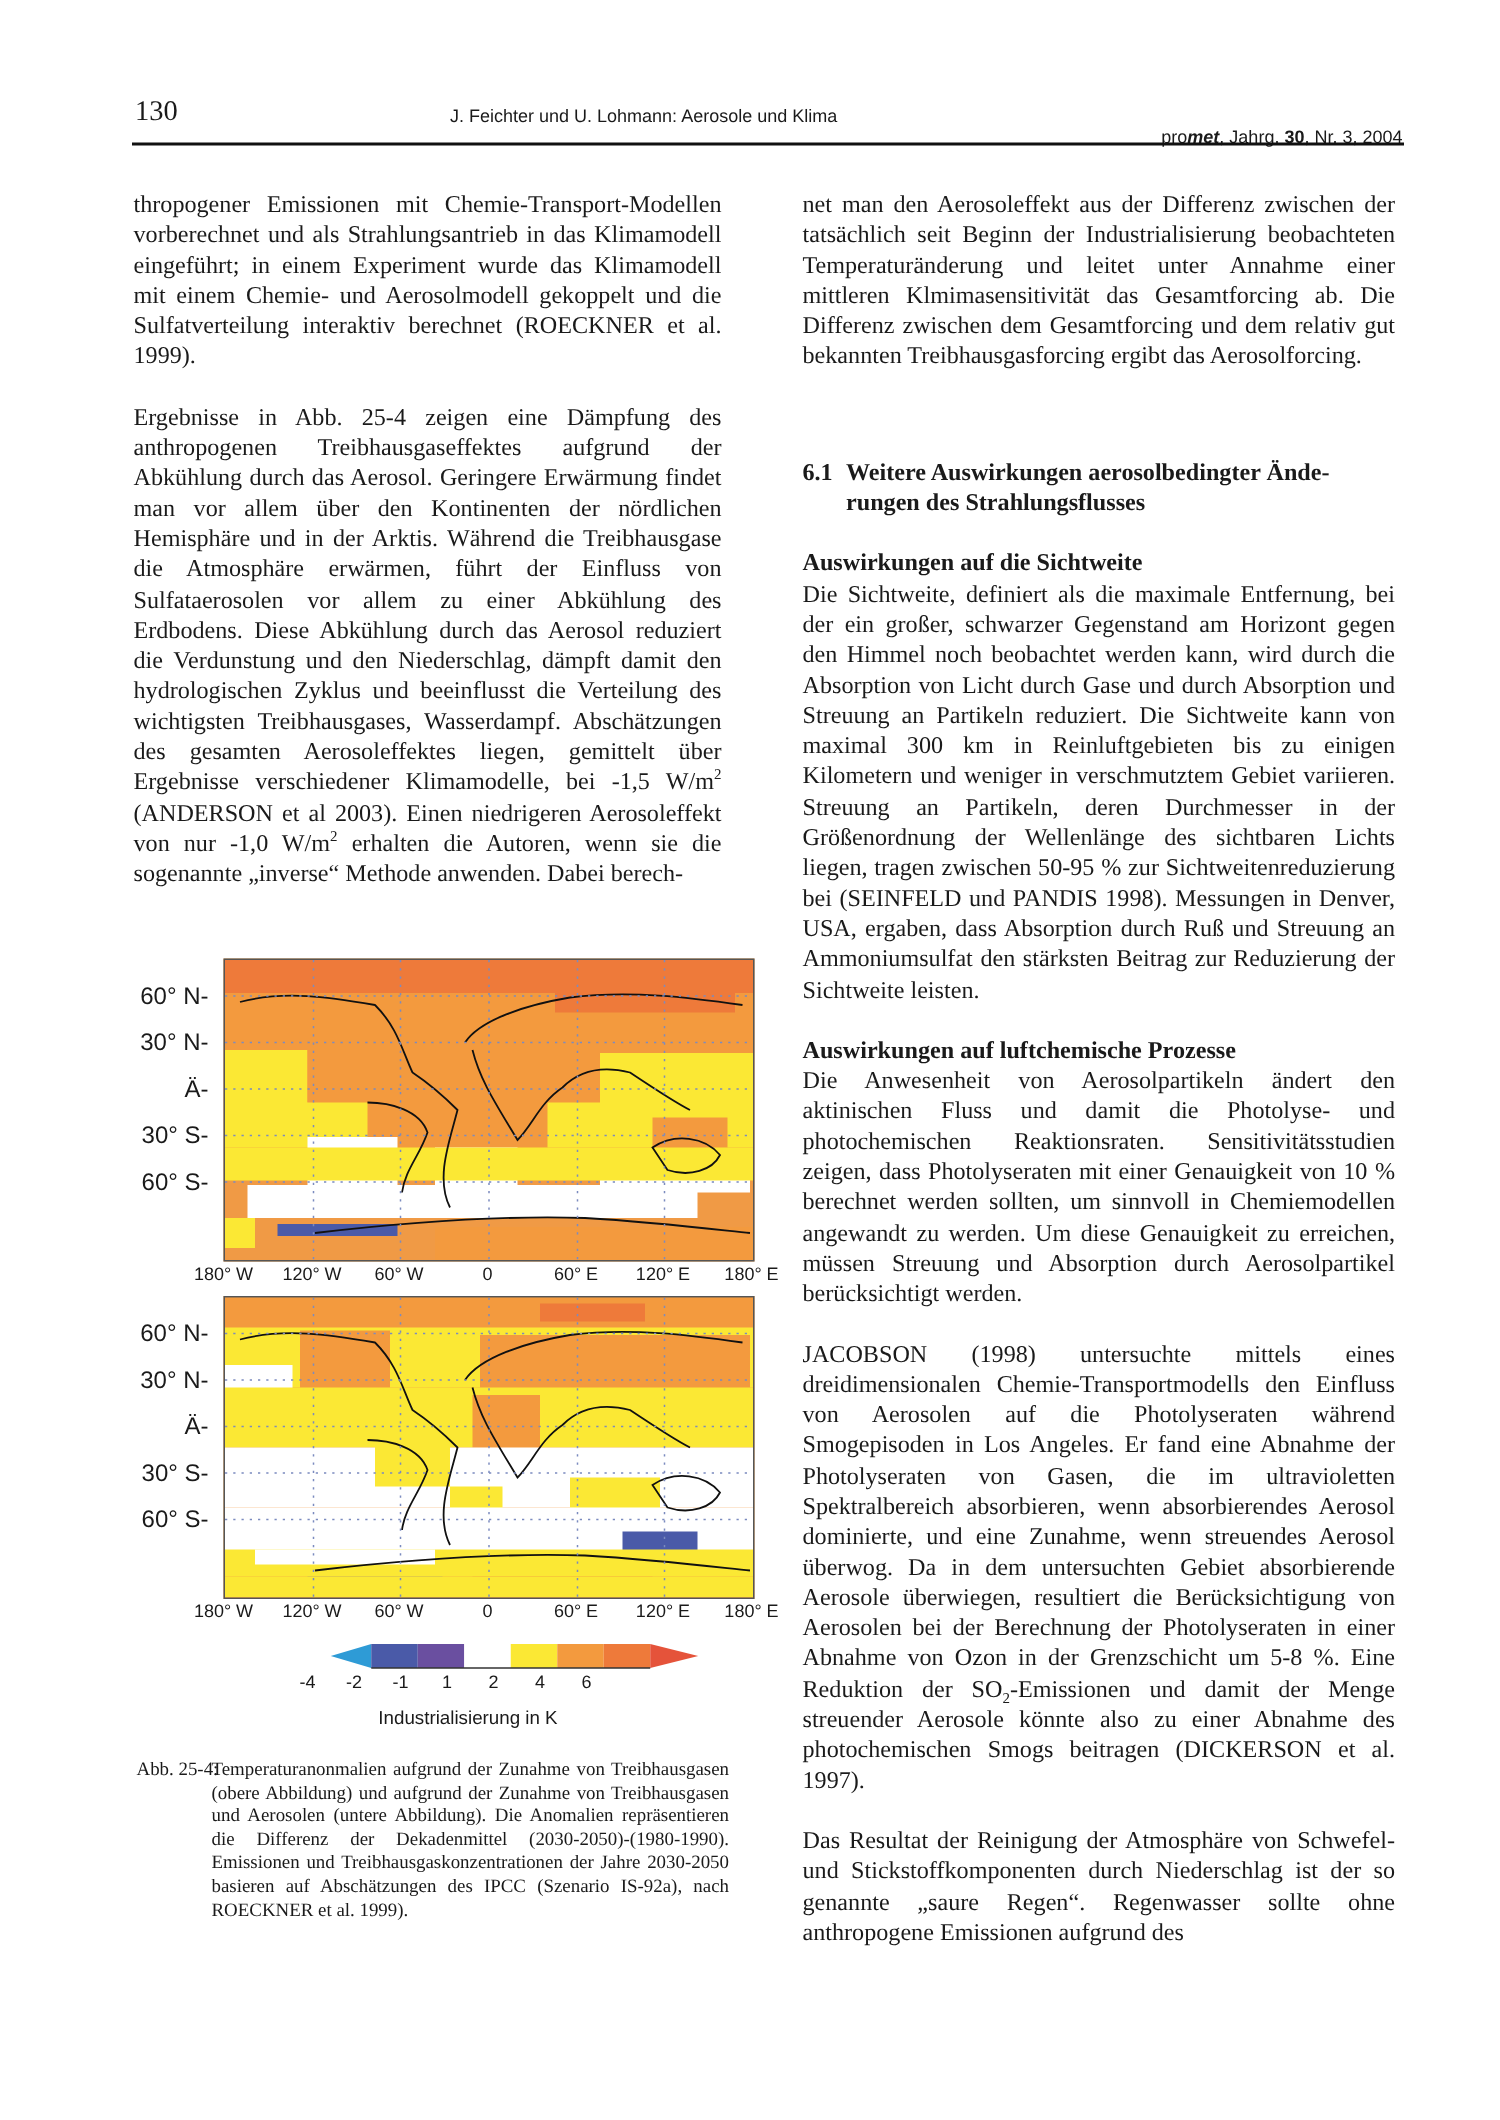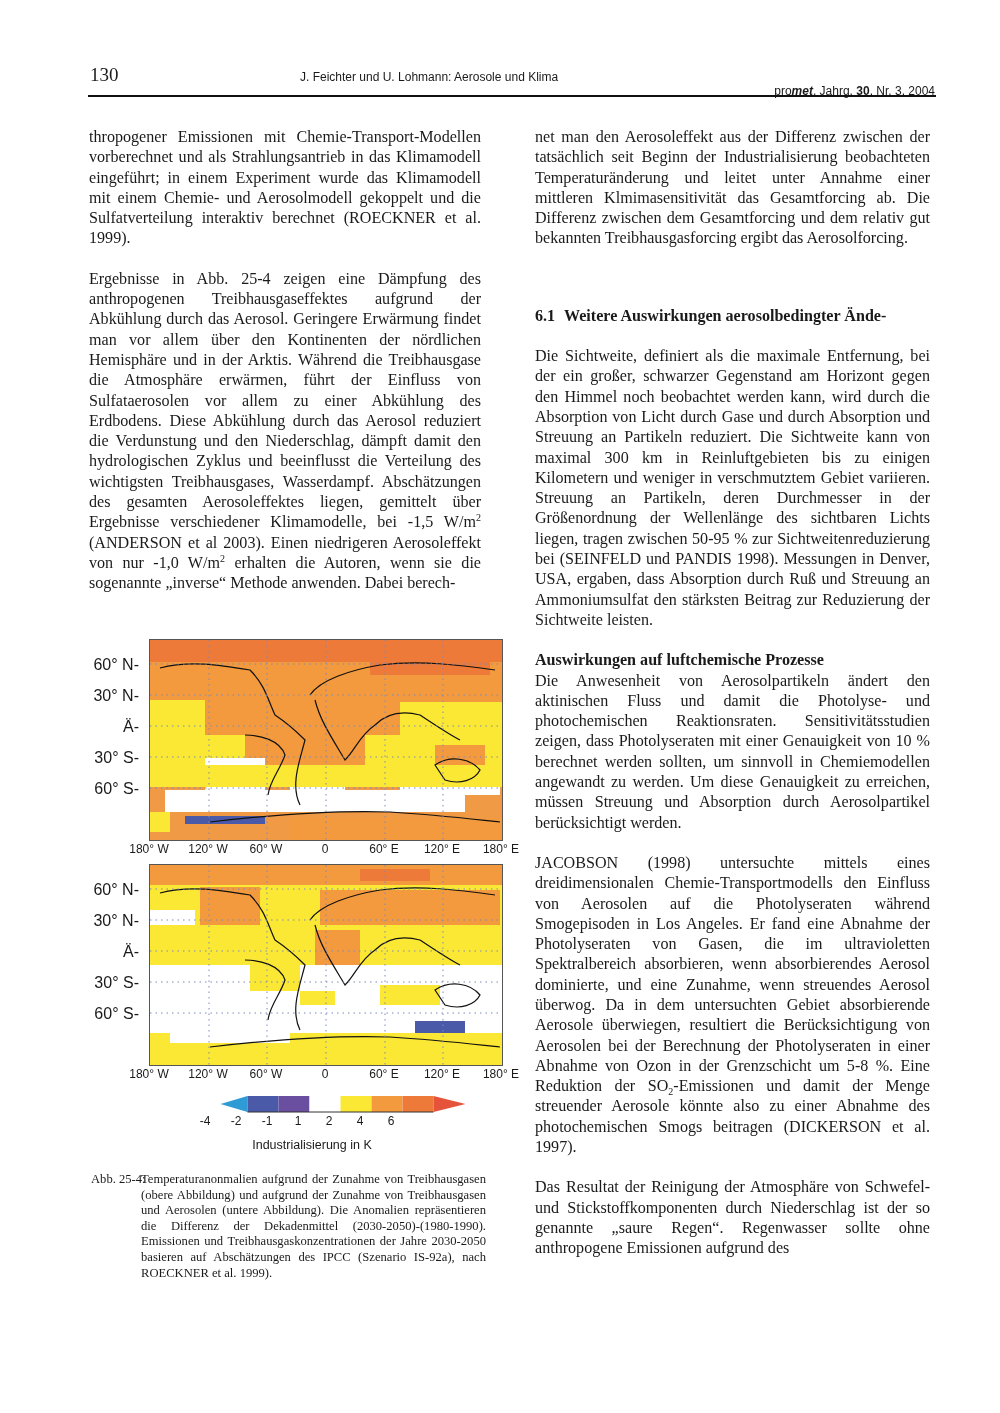--- a/index.html
+++ b/index.html
@@ -51,22 +51,23 @@
 
 <div class="col col-left serif">
   <p class="para">thropogener Emissionen mit Chemie-Transport-Modellen vorberechnet und als Strahlungsantrieb in das Klimamodell eingeführt; in einem Experiment wurde das Klimamodell mit einem Chemie- und Aerosolmodell gekoppelt und die Sulfatverteilung interaktiv berechnet (ROECKNER et al. 1999).</p>
   <div class="gap"></div>
   <p class="para"><span>Ergebnisse in Abb. 25-4 zeigen eine Dämpfung des anthropogenen Treibhausgaseffektes aufgrund der Abkühlung durch das Aerosol. Geringere Erwärmung findet man vor allem über den Kontinenten der nördlichen Hemisphäre und in der Arktis. Während die Treibhausgase die Atmosphäre erwärmen, führt der Einfluss von Sulfataerosolen vor allem zu einer Abkühlung des Erdbodens. Diese Abkühlung durch das Aerosol reduziert die Verdunstung und den Niederschlag, dämpft damit den hydrologischen Zyklus und beeinflusst die Verteilung des wichtigsten Treibhausgases, Wasserdampf. Abschätzungen des gesamten Aerosoleffektes liegen, gemittelt über Ergebnisse verschiedener Klimamodelle, bei -1,5 W/m</span><sup>2</sup><span> (ANDERSON et al 2003). Einen niedrigeren Aerosoleffekt von nur -1,0 W/m</span><sup>2</sup><span> erhalten die Autoren, wenn sie die sogenannte „inverse“ Methode anwenden. Dabei berech-</span></p>
 </div>
 
 <div class="col col-right serif">
   <p class="para">net man den Aerosoleffekt aus der Differenz zwischen der tatsächlich seit Beginn der Industrialisierung beobachteten Temperaturänderung und leitet unter Annahme einer mittleren Klmimasensitivität das Gesamtforcing ab. Die Differenz zwischen dem Gesamtforcing und dem relativ gut bekannten Treibhausgasforcing ergibt das Aerosolforcing.</p>
   <div class="gap-big"></div>
-  <h2 class="section-title" style="font-size:16.1px; line-height:20.3px;margin-top:17px;"><span class="num">6.1</span><span>Weitere Auswirkungen aerosolbedingter Ände-</span></h2>
-  <div class="gap"></div>
+  <h2 class="section-title" style="font-size:16.1px; line-height:20.3px;margin-top:17px;"><span class="num">6.1</span><span>Weitere Auswirkungen aerosolbedingter Ände-</span><span class="cont">rungen des Strahlungsflusses</span></h2>
+  <div class="gap"></div>
+  <h3 class="sub-title" style="font-size:16.1px; line-height:20.3px;">Auswirkungen auf die Sichtweite</h3>
   <p class="para">Die Sichtweite, definiert als die maximale Entfernung, bei der ein großer, schwarzer Gegenstand am Horizont gegen den Himmel noch beobachtet werden kann, wird durch die Absorption von Licht durch Gase und durch Absorption und Streuung an Partikeln reduziert. Die Sichtweite kann von maximal 300 km in Reinluftgebieten bis zu einigen Kilometern und weniger in verschmutztem Gebiet variieren. Streuung an Partikeln, deren Durchmesser in der Größenordnung der Wellenlänge des sichtbaren Lichts liegen, tragen zwischen 50-95 % zur Sichtweitenreduzierung bei (SEINFELD und PANDIS 1998). Messungen in Denver, USA, ergaben, dass Absorption durch Ruß und Streuung an Ammoniumsulfat den stärksten Beitrag zur Reduzierung der Sichtweite leisten.</p>
   <div class="gap"></div>
   <h3 class="sub-title" style="font-size:16.1px; line-height:20.3px;">Auswirkungen auf luftchemische Prozesse</h3>
   <p class="para">Die Anwesenheit von Aerosolpartikeln ändert den aktinischen Fluss und damit die Photolyse- und photochemischen Reaktionsraten. Sensitivitätsstudien zeigen, dass Photolyseraten mit einer Genauigkeit von 10 % berechnet werden sollten, um sinnvoll in Chemiemodellen angewandt zu werden. Um diese Genauigkeit zu erreichen, müssen Streuung und Absorption durch Aerosolpartikel berücksichtigt werden.</p>
   <div class="gap"></div>
   <p class="para"><span>JACOBSON (1998) untersuchte mittels eines dreidimensionalen Chemie-Transportmodells den Einfluss von Aerosolen auf die Photolyseraten während Smogepisoden in Los Angeles. Er fand eine Abnahme der Photolyseraten von Gasen, die im ultravioletten Spektralbereich absorbieren, wenn absorbierendes Aerosol dominierte, und eine Zunahme, wenn streuendes Aerosol überwog. Da in dem untersuchten Gebiet absorbierende Aerosole überwiegen, resultiert die Berücksichtigung von Aerosolen bei der Berechnung der Photolyseraten in einer Abnahme von Ozon in der Grenzschicht um 5-8 %. Eine Reduktion der SO</span><sub>2</sub><span>-Emissionen und damit der Menge streuender Aerosole könnte also zu einer Abnahme des photochemischen Smogs beitragen (DICKERSON et al. 1997).</span></p>
   <div class="gap"></div>
   <p class="para">Das Resultat der Reinigung der Atmosphäre von Schwefel- und Stickstoffkomponenten durch Niederschlag ist der so genannte „saure Regen“. Regenwasser sollte ohne anthropogene Emissionen aufgrund des</p>
 </div>
 

